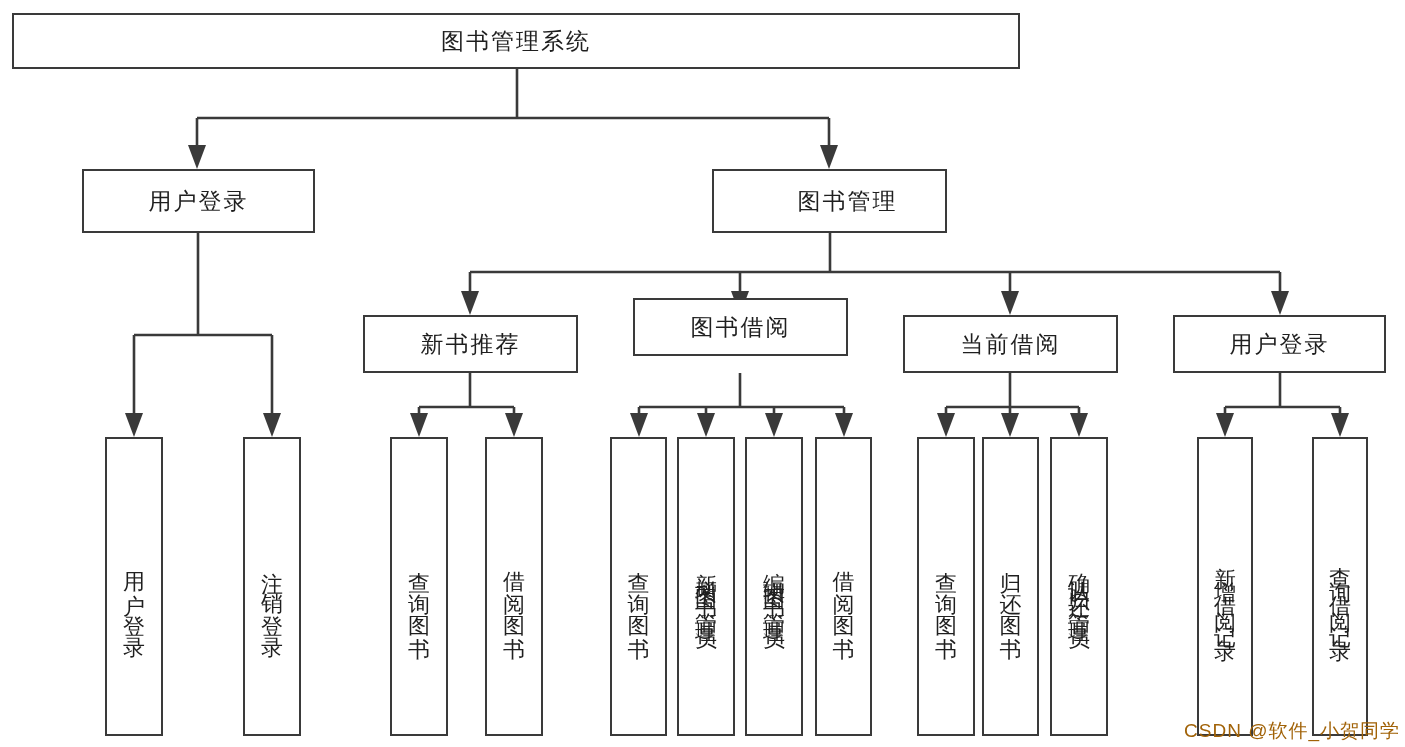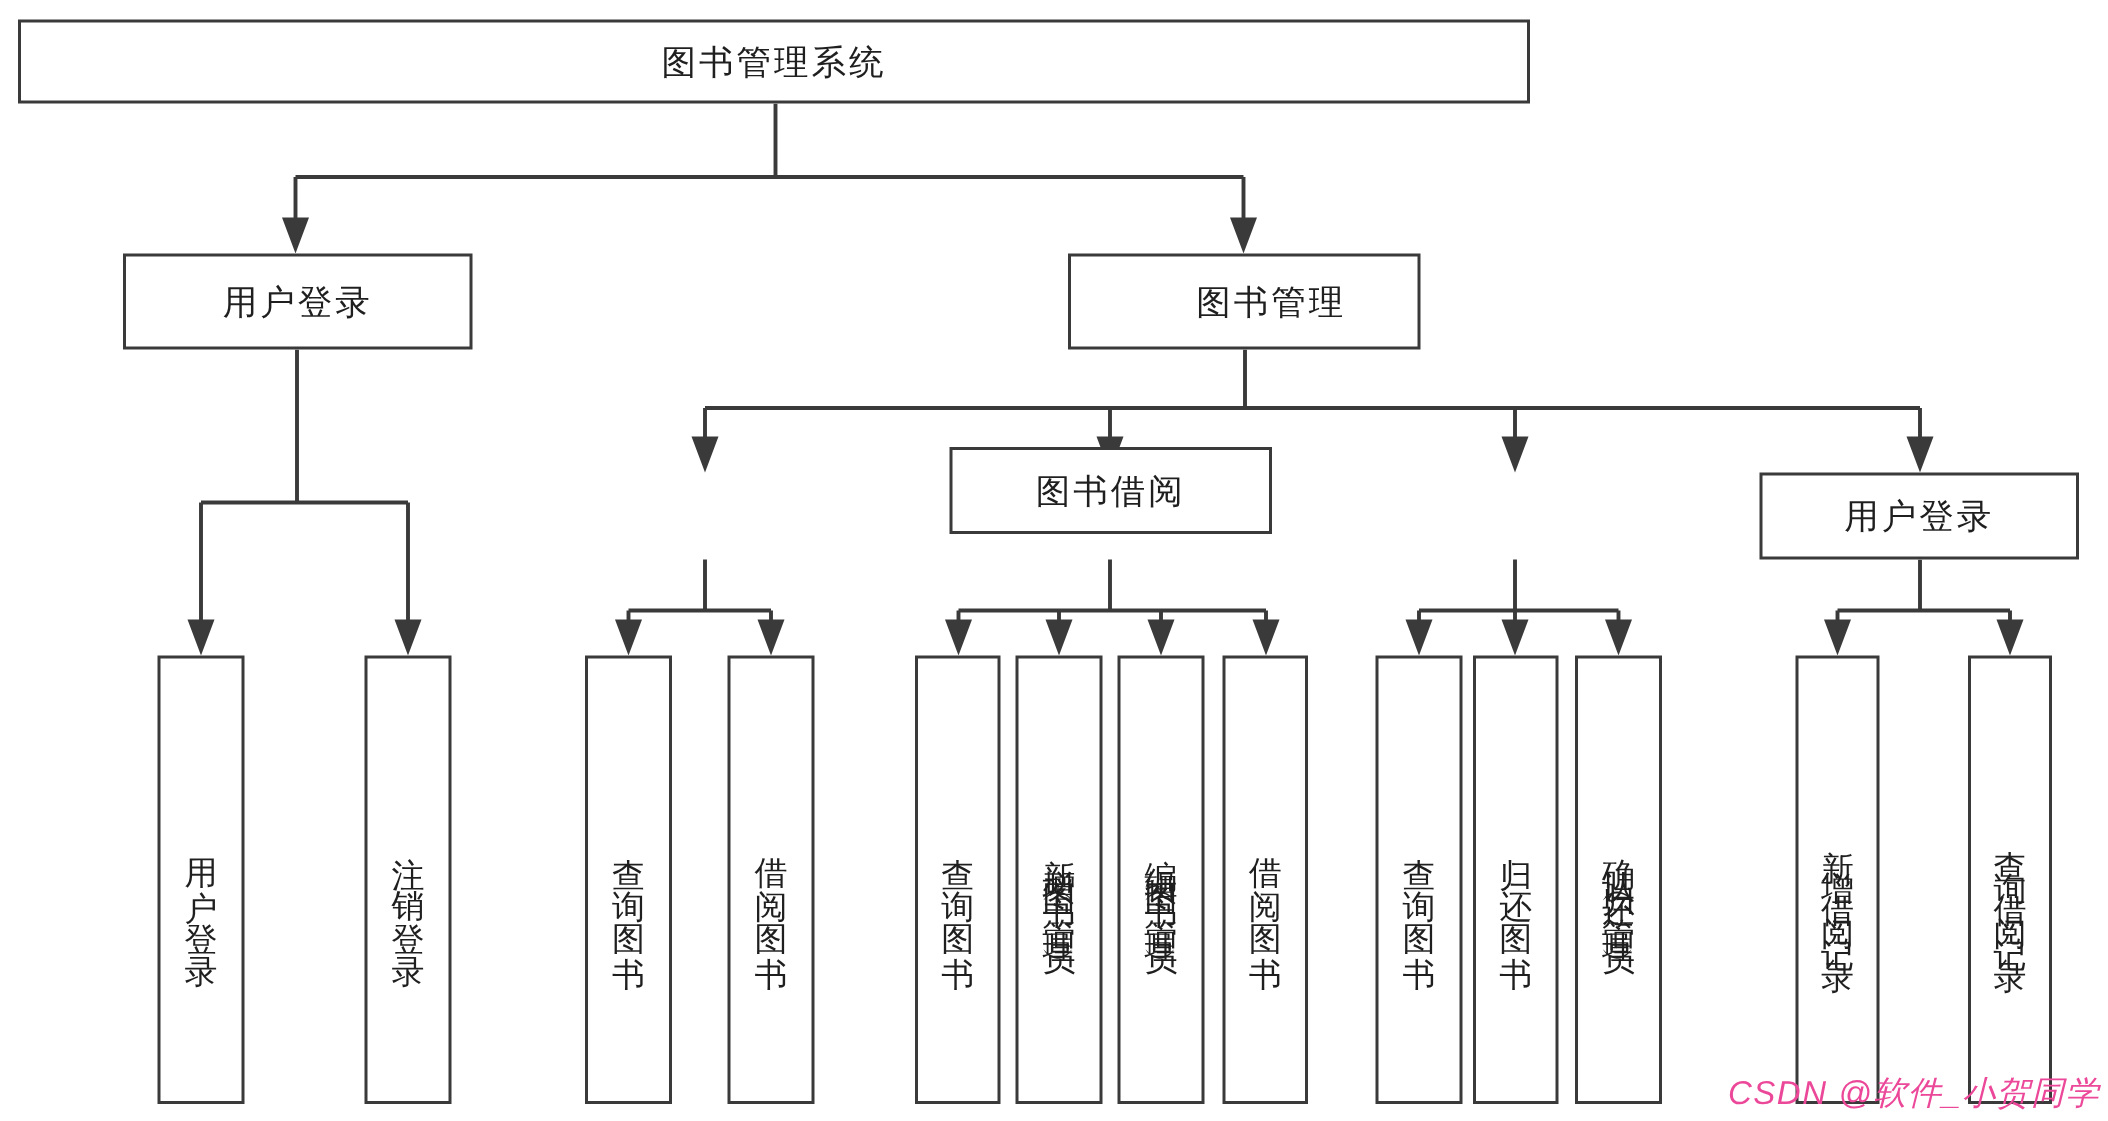--- a/index.html
+++ b/index.html
@@ -44,26 +44,25 @@
     font-size: 22px;
     white-space: nowrap;
   }
   .node.v.tight span  { letter-spacing: 8px;  margin-bottom: -8px; }
   .node.v.medium span { letter-spacing: 15px; margin-bottom: -15px; }
   .node.v.loose span  { letter-spacing: 22px; margin-bottom: -22px; }
   #watermark {
     position: absolute;
     right: 5px;
     bottom: 3px;
-    font-size: 22px;
+    font-size: 19px;
     letter-spacing: 1px;
-    color: #ec4899;
+    color: #a16207;
     z-index: 5;
     white-space: nowrap;
-    font-style: italic;
   }
 </style>
 </head>
 <body>
 
 <div id="stage">
 
   <svg id="connectors" viewBox="0 0 1405 747" xmlns="http://www.w3.org/2000/svg">
     <g stroke="#3a3a3a" stroke-width="2.6" fill="none">
 
@@ -108,22 +107,28 @@
     <span>图书管理系统</span>
   </div>
 
   <div class="node h" style="left:82px; top:169px; width:233px; height:64px;">
     <span>用户登录</span>
   </div>
   <div class="node h" style="left:712px; top:169px; width:235px; height:64px;padding-left:36px;">
     <span>图书管理</span>
   </div>
 
+  <div class="node h" style="left:363px; top:315px; width:215px; height:58px;">
+    <span>新书推荐</span>
+  </div>
   <div class="node h" style="left:633px; top:298px; width:215px; height:58px;">
     <span>图书借阅</span>
+  </div>
+  <div class="node h" style="left:903px; top:315px; width:215px; height:58px;">
+    <span>当前借阅</span>
   </div>
   <div class="node h" style="left:1173px; top:315px; width:213px; height:58px;">
     <span>用户登录</span>
   </div>
 
   <div class="node v loose" style="left:105px; top:437px; width:58px; height:299px;">
     <span>用户登录</span>
   </div>
   <div class="node v loose" style="left:243px; top:437px; width:58px; height:299px;">
     <span>注销登录</span>

